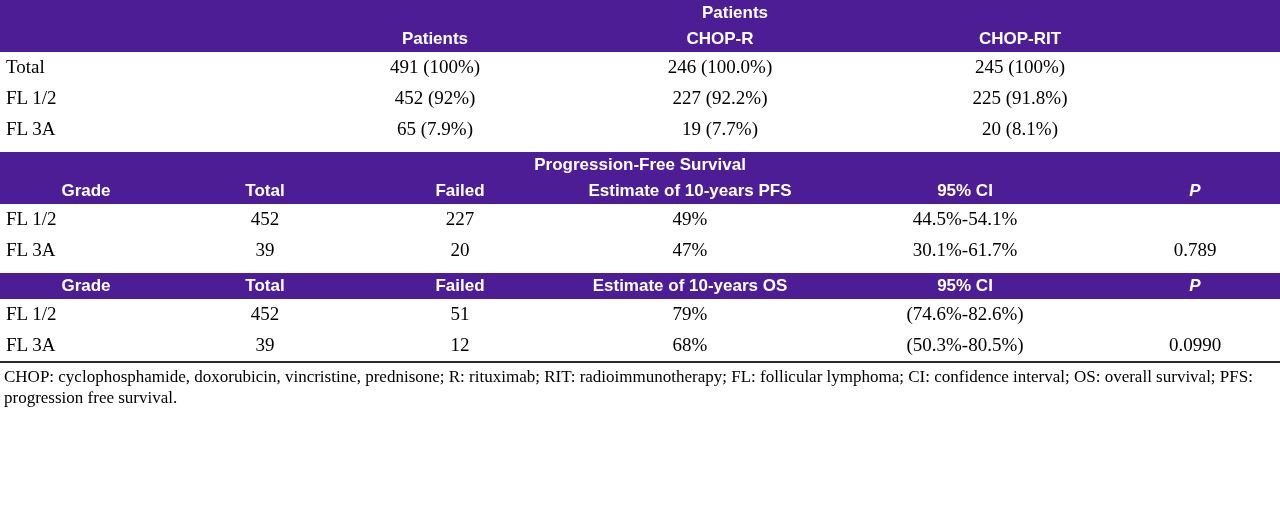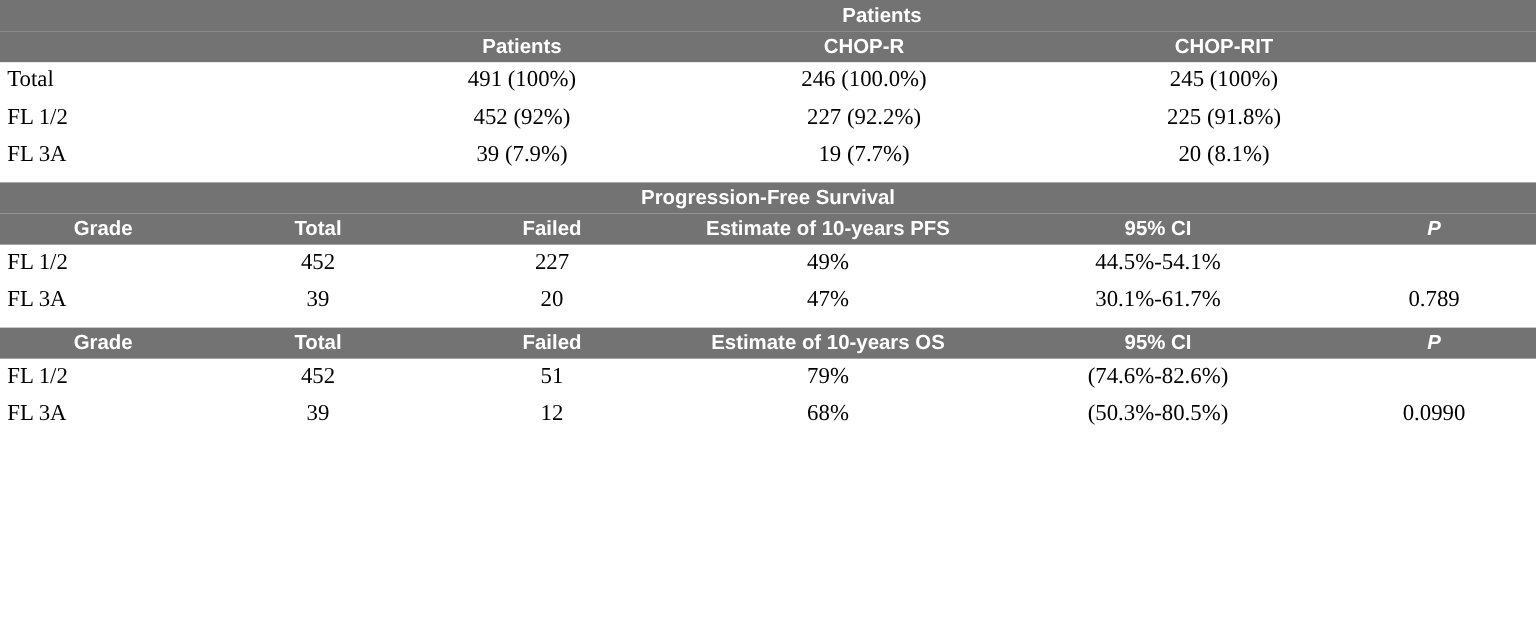--- a/index.html
+++ b/index.html
@@ -17,21 +17,21 @@
   .table-wrap {
     width: 1280px;
     box-sizing: border-box;
   }
   table.tbl {
     width: 1280px;
     border-collapse: collapse;
     table-layout: fixed;
   }
   .hdr-band td, .hdr-band th {
-    background: #737373;
+    background: #4c1d95;
     color: #ffffff;
     font-family: "Liberation Sans", sans-serif;
     font-weight: bold;
     font-size: 17px;
     text-align: center;
     padding: 3px 4px;
   }
   .hdr-band td.leftlabel {
     text-align: center;
     padding-left: 6px;
@@ -108,21 +108,21 @@
       </tr>
       <tr class="data">
         <td class="rowlabel">FL 1/2</td>
         <td>452 (92%)</td>
         <td>227 (92.2%)</td>
         <td>225 (91.8%)</td>
         <td></td>
       </tr>
       <tr class="data">
         <td class="rowlabel">FL 3A</td>
-        <td>39 (7.9%)</td>
+        <td>65 (7.9%)</td>
         <td>19 (7.7%)</td>
         <td>20 (8.1%)</td>
         <td></td>
       </tr>
       <tr class="spacer">
           <td colspan="5"></td>
         </tr>
     </tbody>
   </table>
 
@@ -199,14 +199,15 @@
         <td class="rowlabel">FL 3A</td>
         <td>39</td>
         <td>12</td>
         <td>68%</td>
         <td>(50.3%-80.5%)</td>
         <td>0.0990</td>
       </tr>
     </tbody>
   </table>
 
+  <div class="footnote">CHOP: cyclophosphamide, doxorubicin, vincristine, prednisone; R: rituximab; RIT: radioimmunotherapy; FL: follicular lymphoma; CI: confidence interval; OS: overall survival; PFS: progression free survival.</div>
 
 </div>
 
 </body></html>

